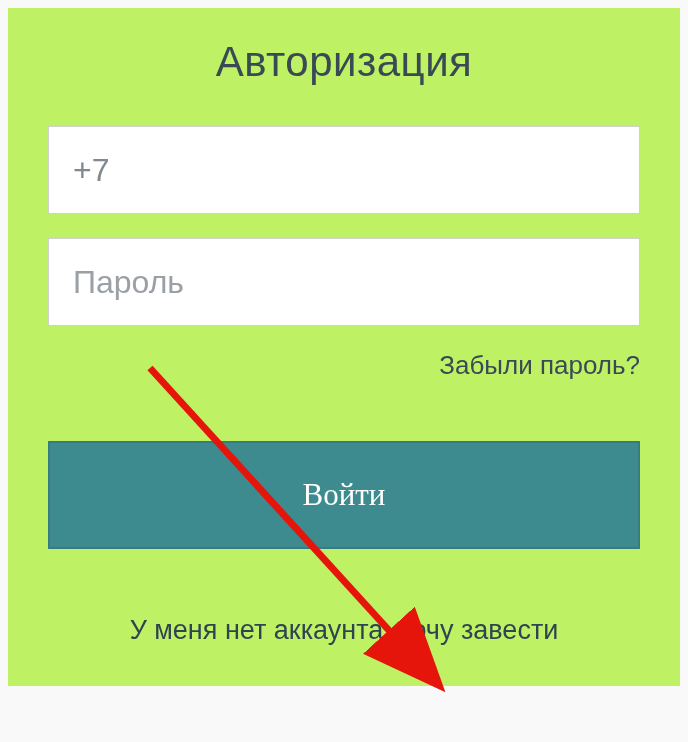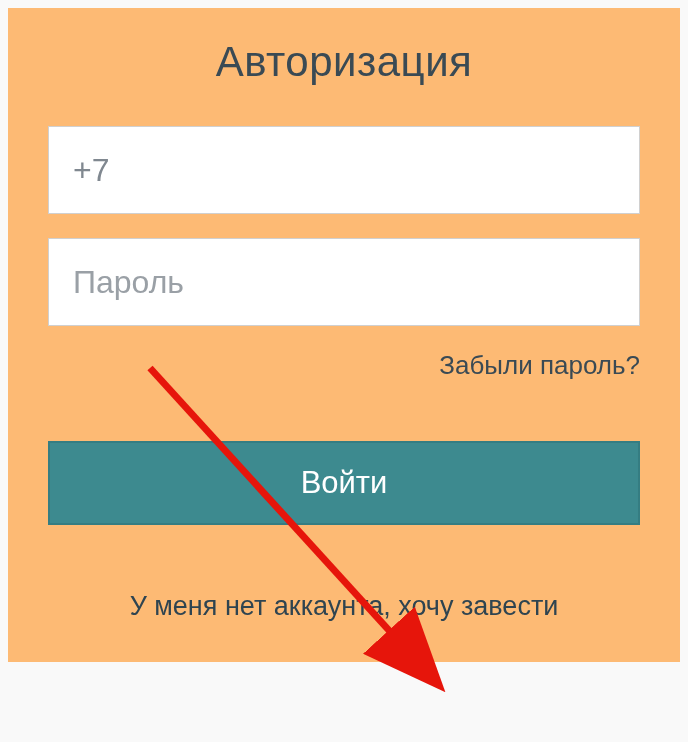--- a/index.html
+++ b/index.html
@@ -12,21 +12,21 @@
       background: #f9f9f9;
       width: 688px;
       height: 742px;
       display: flex;
       justify-content: center;
       align-items: flex-start;
       padding-top: 8px;
     }
     .login-card {
       width: 672px;
-      background: #fdba74;
+      background: #bef264;
       padding: 30px 40px 40px 40px;
       position: relative;
     }
     .title {
       text-align: center;
       font-size: 42px;
       color: #3a4a54;
       font-weight: 400;
       margin-bottom: 40px;
       letter-spacing: 0.5px;
@@ -51,27 +51,27 @@
       margin-bottom: 60px;
     }
     .forgot-link {
       color: #3a4a54;
       font-size: 26px;
       text-decoration: none;
       cursor: pointer;
     }
     .login-button {
       width: 100%;
-      height: 84px;
+      height: 108px;
       background: #3d8a8f;
       border: 2px solid #357d82;
       color: #ffffff;
       font-size: 31px;
       cursor: pointer;
-      font-family: Liberation Sans, sans-serif;
+      font-family: Liberation Serif, serif;
       margin-bottom: 66px;
     }
     .signup-row {
       text-align: center;
     }
     .signup-link {
       color: #2f4450;
       font-size: 27px;
       text-decoration: none;
       cursor: pointer;

